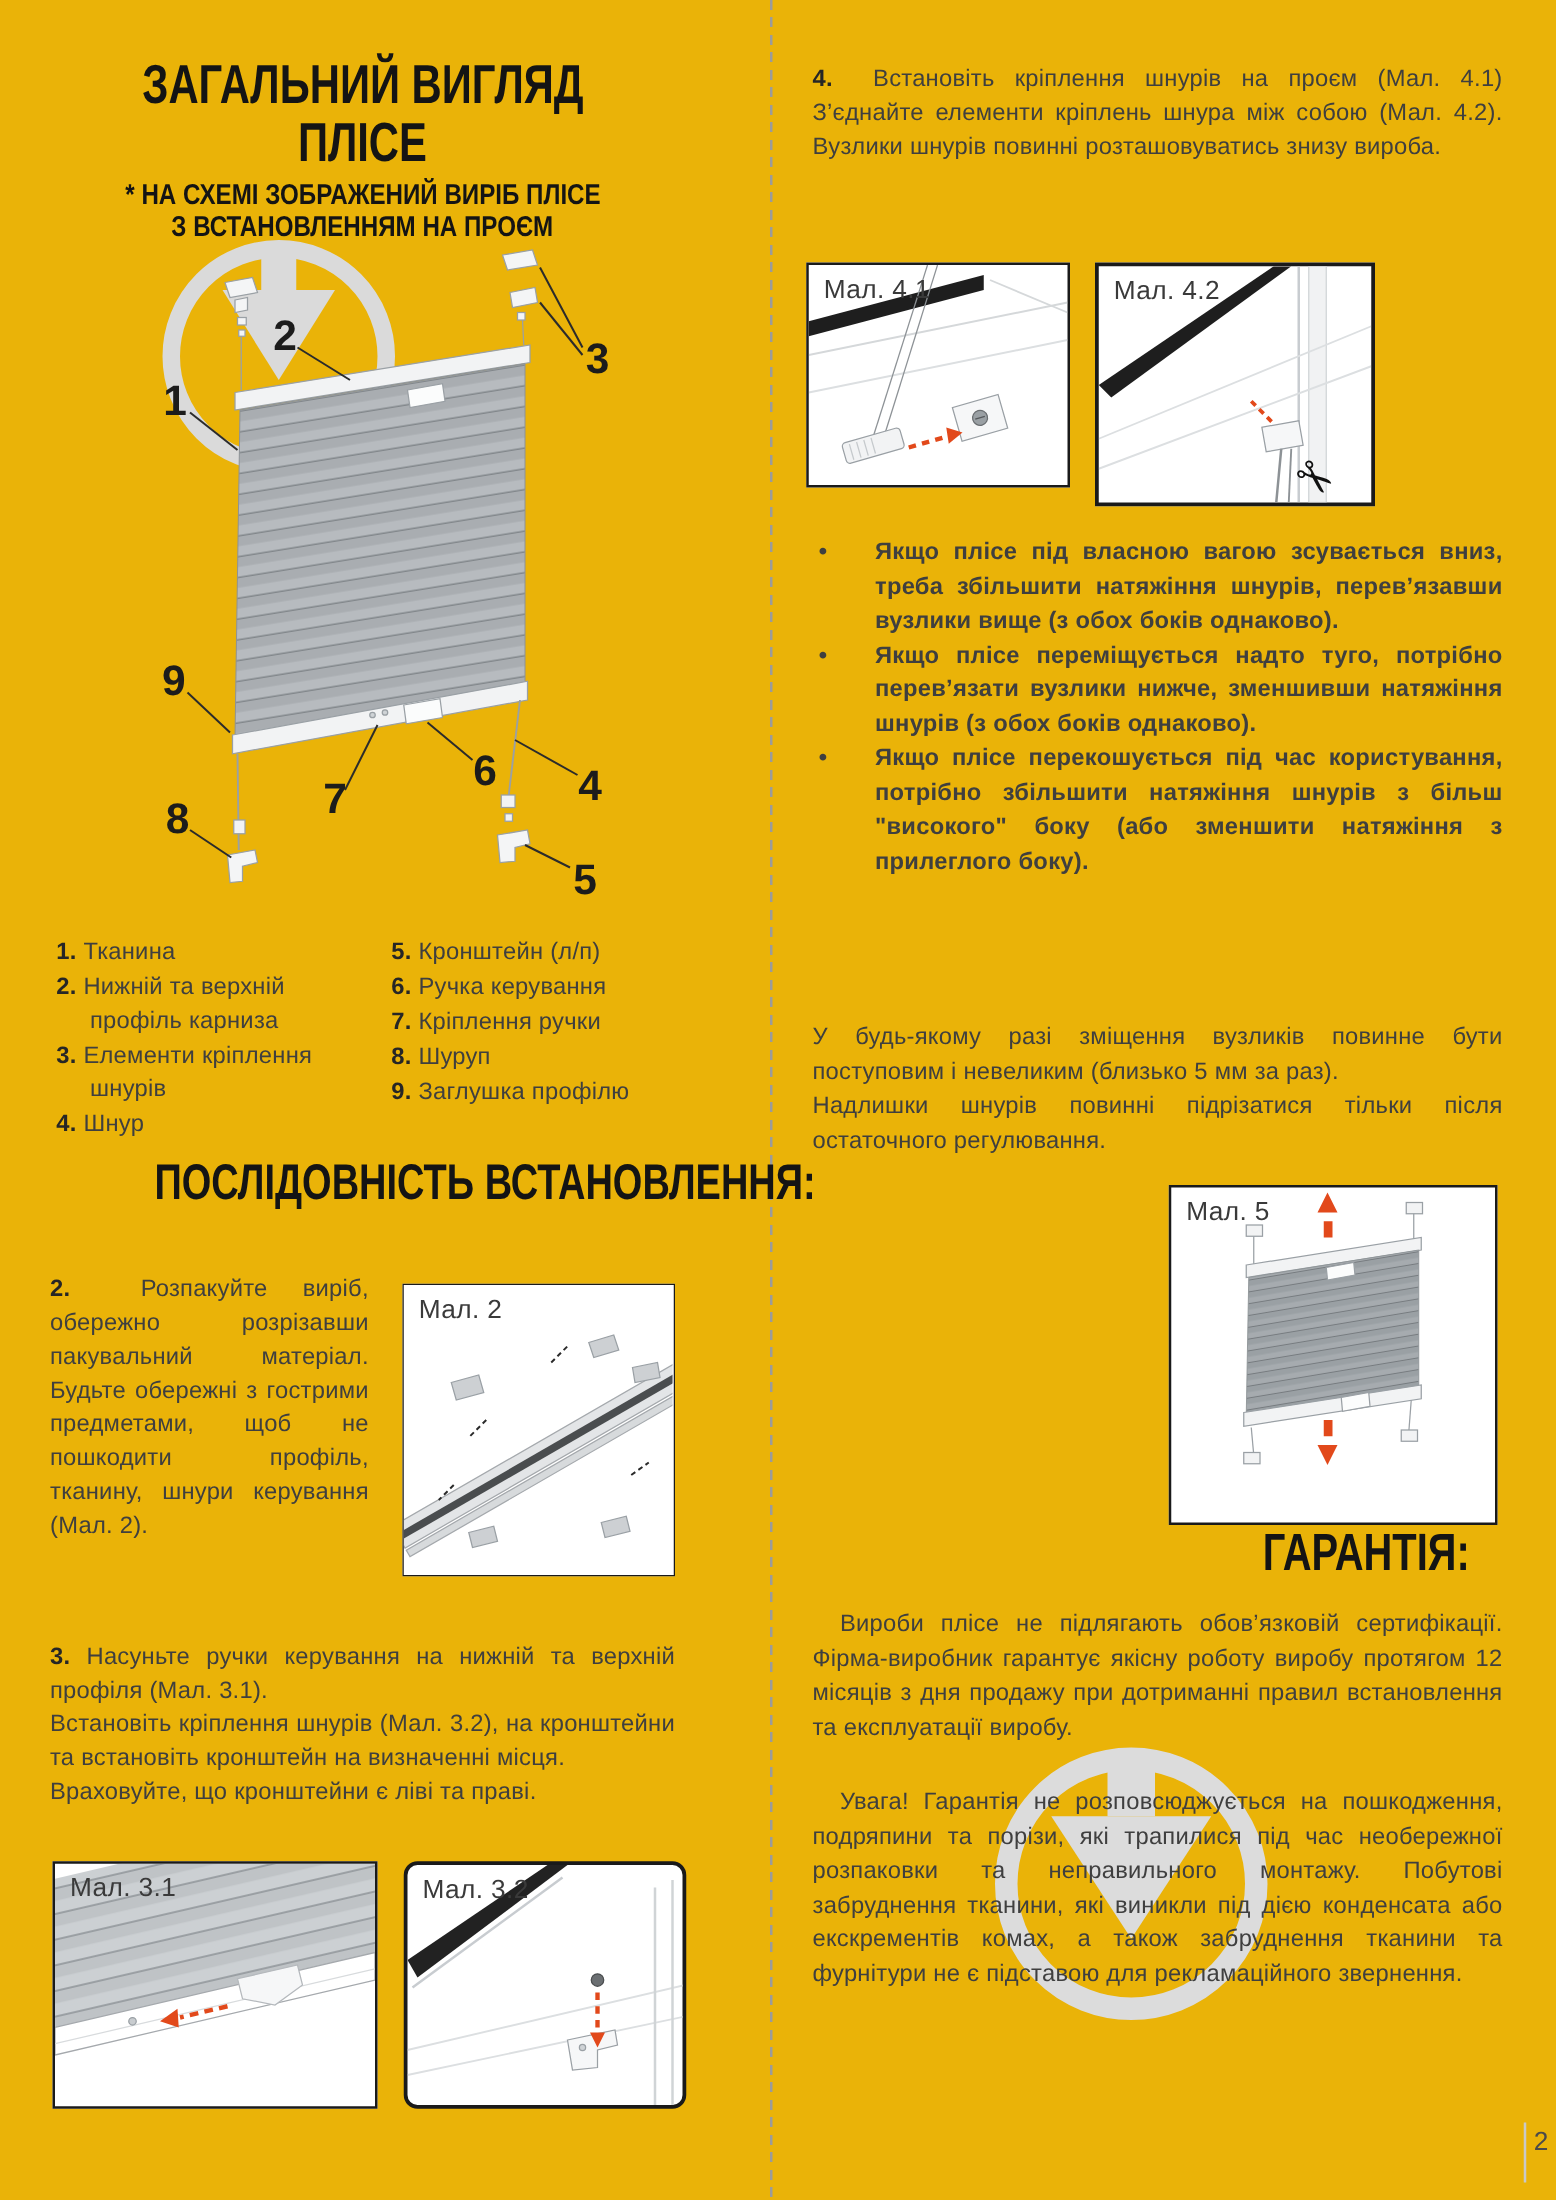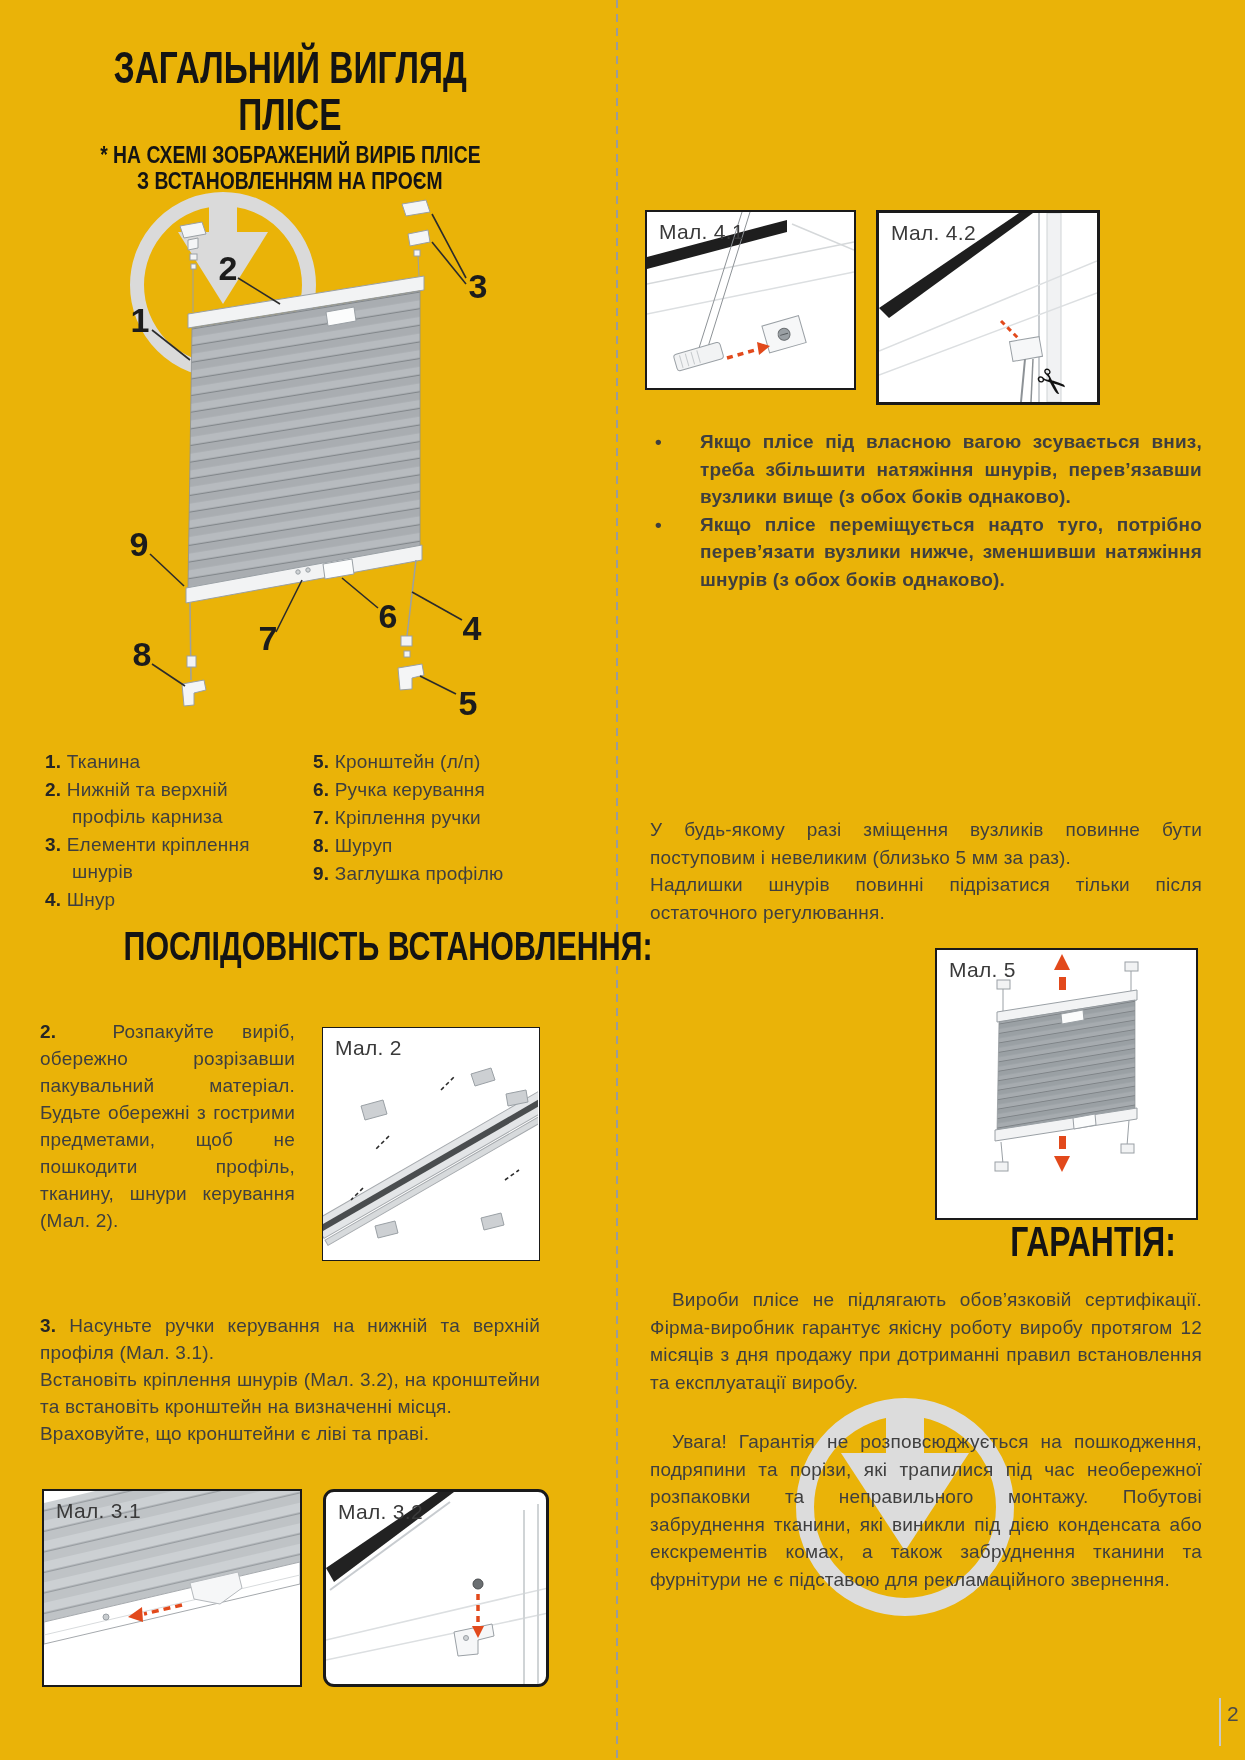--- a/index.html
+++ b/index.html
@@ -205,20 +205,24 @@
       <line x1="212" y1="12" x2="212" y2="192" stroke="#d0d4d6" stroke-width="2"></line>
       <polygon points="128,140 166,132 168,144 152,148 152,162 132,164" fill="#f6f7f8" stroke="#9aa0a5"></polygon>
       <circle cx="140" cy="146" r="2.5" fill="#cfd3d6" stroke="#9aa0a5"></circle>
       <circle cx="152" cy="92" r="5" fill="#6b6f72" stroke="#4a4d4f"></circle>
       <line x1="152" y1="102" x2="152" y2="132" stroke="#e2491b" stroke-width="3.5" stroke-dasharray="6,5"></line>
       <polygon points="146,134 158,134 152,146" fill="#e2491b"></polygon>
     </svg>
     <div class="fig-label">Мал. 3.2</div>
   </div>
 
+  <div class="abs body-text just" style="left:650px;top:50px;width:552px;">
+    <span class="num">4.</span>&nbsp;
+    <span>Встановіть кріплення шнурів на проєм (Мал. 4.1) З’єднайте елементи кріплень шнура між собою (Мал. 4.2). Вузлики шнурів повинні розташовуватись знизу вироба.</span>
+  </div>
 
   <div class="figbox" style="left:645px;top:210px;width:211px;height:180px;">
     <svg width="207" height="191" viewBox="0 0 207 191">
       <polygon points="0,45 140,8 140,20 0,57" fill="#1e1e1e"></polygon>
       <line x1="0" y1="72" x2="207" y2="30" stroke="#d5d8da" stroke-width="1.5"></line>
       <line x1="0" y1="102" x2="207" y2="60" stroke="#dcdfe1" stroke-width="1.5"></line>
       <line x1="145" y1="12" x2="207" y2="38" stroke="#d5d8da" stroke-width="1.5"></line>
       <line x1="95" y1="0" x2="52" y2="136" stroke="#8d9296"></line>
       <line x1="103" y1="0" x2="60" y2="138" stroke="#8d9296"></line>
       <g transform="rotate(-16 52 146)">
@@ -253,20 +257,21 @@
       </g>
       <line x1="122" y1="108" x2="140" y2="126" stroke="#e2491b" stroke-width="3" stroke-dasharray="5,4"></line>
       <text x="158" y="180" font-size="36" fill="#111" transform="rotate(40 170 168)">✂</text>
     </svg>
     <div class="fig-label">Мал. 4.2</div>
   </div>
 
   <div class="abs body-text" style="left:650px;top:428px;width:552px;line-height:27.5px;">
     <div class="bullet">Якщо плісе під власною вагою зсувається вниз, треба збільшити натяжіння шнурів, перев’язавши вузлики вище (з обох боків однаково).</div>
     <div class="bullet">Якщо плісе переміщується надто туго, потрібно перев’язати вузлики нижче, зменшивши натяжіння шнурів (з обох боків однаково).</div>
+    <div class="bullet">Якщо плісе перекошується під час користування, потрібно збільшити натяжіння шнурів з більш "високого" боку (або зменшити натяжіння з прилеглого боку).</div>
   </div>
 
   <div class="abs body-text" style="left:650px;top:816px;width:552px;line-height:27.5px;">
     <div class="just">У будь-якому разі зміщення вузликів повинне бути поступовим і невеликим (близько 5 мм за раз).</div>
     <div class="just">Надлишки шнурів повинні підрізатися тільки після остаточного регулювання.</div>
   </div>
 
 
   <div class="figbox" style="left:935px;top:948px;width:263px;height:272px;">
     <svg width="259" height="226" viewBox="0 0 259 226">

